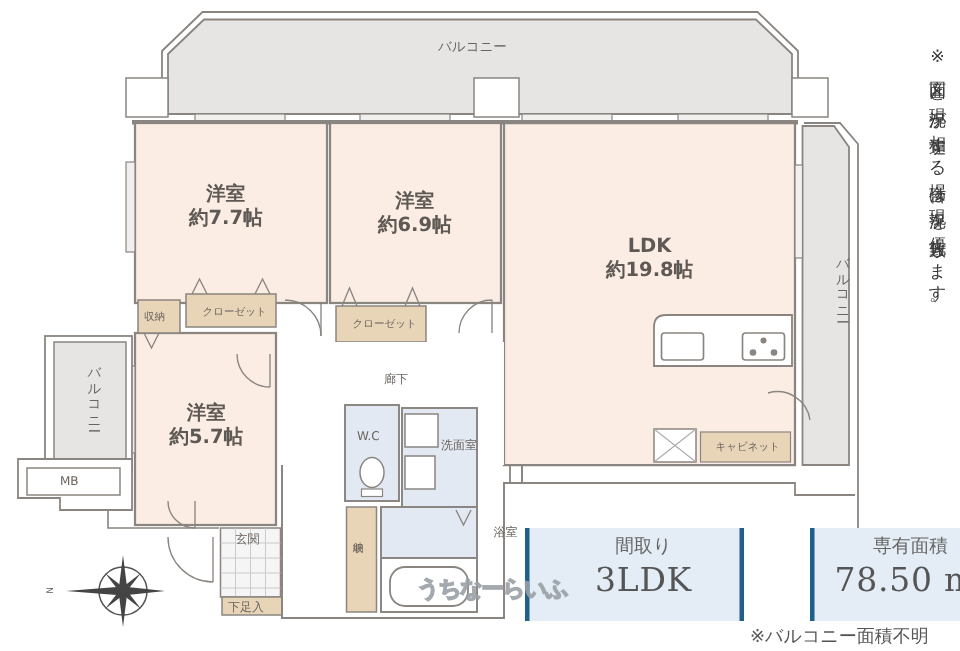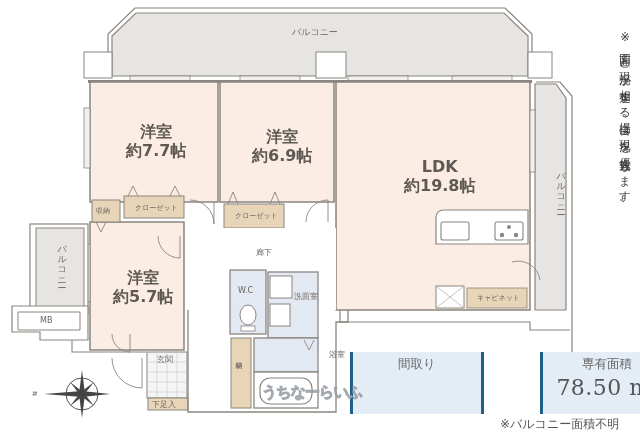--- a/index.html
+++ b/index.html
@@ -1,29 +1,29 @@
 <!DOCTYPE html>
 <html><head>
 <meta charset="utf-8">
 <style>
   html, body { margin:0; padding:0; background:#ffffff; }
   body { width:640px; height:434px; position:relative; overflow:hidden; font-family:"DejaVu Sans", sans-serif; color:#5a5550; }
   svg.plan { position:absolute; left:0; top:0; }
   .lbl { position:absolute; text-align:center; color:#5e5954; font-weight:bold; line-height:1.2; white-space:nowrap; }
-  .room-lbl { font-size:16px; }
+  .room-lbl { font-size:13px; }
   .small-lbl { font-size:8px; font-weight:normal; color:#6a645e; }
   .tiny-lbl { font-size:7px; font-weight:normal; color:#6a645e; }
   .vlbl { position:absolute; writing-mode:vertical-rl; font-size:9px; color:#6a645e; letter-spacing:1px; }
   .note-vertical { position:absolute; right:10px; top:30px; writing-mode:vertical-rl; font-size:11.5px; color:#3a3a3a; letter-spacing:1.5px; line-height:1; }
   .info-box { position:absolute; background:#e4edf6; border-left:3px solid #1f5f8b; border-right:3px solid #1f5f8b; text-align:center; font-family:"DejaVu Serif", serif; color:#555; }
   .info-box .cap { font-size:12.5px; margin-top:4px; font-family:"DejaVu Sans", sans-serif; color:#666; }
   .info-box .val { font-size:22px; margin-top:2px; letter-spacing:0.5px; }
   .info-box .val sup { font-size:10px; }
   .footnote { position:absolute; font-size:12px; color:#555; }
-  .watermark { position:absolute; font-size:15px; font-weight:bold; color:#fff; -webkit-text-stroke:1px #9aa0a6; letter-spacing:-1px; opacity:0.9; }
+  .watermark { position:absolute; font-size:15px; font-weight:bold; color:#fff; -webkit-text-stroke:1px #9aa0a6; letter-spacing:-1px; opacity:0.9;padding-left:16px; }
 </style>
 </head>
 <body>
 
 <svg class="plan" width="640" height="434" viewBox="0 0 640 434">
 
   <path d="M108,52 L108,34 L135,8 L505,8 L532,34 L532,52" fill="none" stroke="#8a8580" stroke-width="1.2"></path>
   <path d="M112,76 L112,36 L136,13 L504,13 L528,36 L528,76 Z" fill="#e6e5e3" stroke="#8a8580" stroke-width="1.2"></path>
 
   <rect x="316" y="52" width="30" height="26" fill="#ffffff" stroke="#8a8580" stroke-width="1"></rect>
@@ -175,22 +175,23 @@
 <div class="lbl small-lbl" style="left:256px;top:248px;">廊下</div>
 <div class="lbl small-lbl" style="left:238px;top:286px;text-align:right;">W.C</div>
 <div class="lbl small-lbl" style="left:294px;top:292px;">洗面室</div>
 <div class="lbl small-lbl" style="left:292px;top:350px;margin-left:37px;">浴室</div>
 <div class="lbl small-lbl" style="left:157px;top:355px;">玄関</div>
 <div class="lbl small-lbl" style="left:40px;top:316px;">MB</div>
 <div class="lbl" style="left:32px;top:390px;font-size:6px;font-weight:normal;transform:rotate(-90deg);">N</div>
 
 <div class="note-vertical">※図面と現況が相違する場合は現況を優先致します。</div>
 
-<div class="info-box" style="left:350px;top:352px;width:128px;height:62px;">
+<div class="info-box" style="left:350px;top:352px;width:128px;height:62px;padding-left:12px;">
   <div class="cap">間取り</div>
+  <div class="val">3LDK</div>
 </div>
 <div class="info-box" style="left:495px;top:352px;width:128px;height:62px;margin-left:45px;">
   <div class="cap">専有面積</div>
   <div class="val"><span>78.50</span> <span>m</span><sup>2</sup></div>
 </div>
 <div class="footnote" style="left:500px;top:416px;">※バルコニー面積不明</div>
 
 <div class="watermark" style="left:262px;top:383px;">うちなーらいふ</div>
 
 </body></html>

